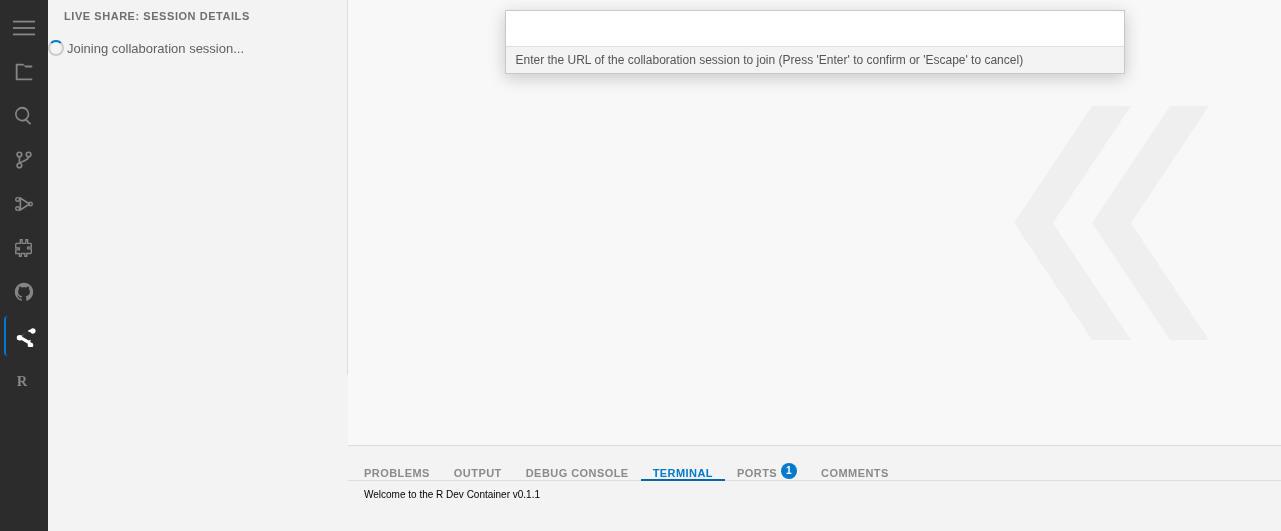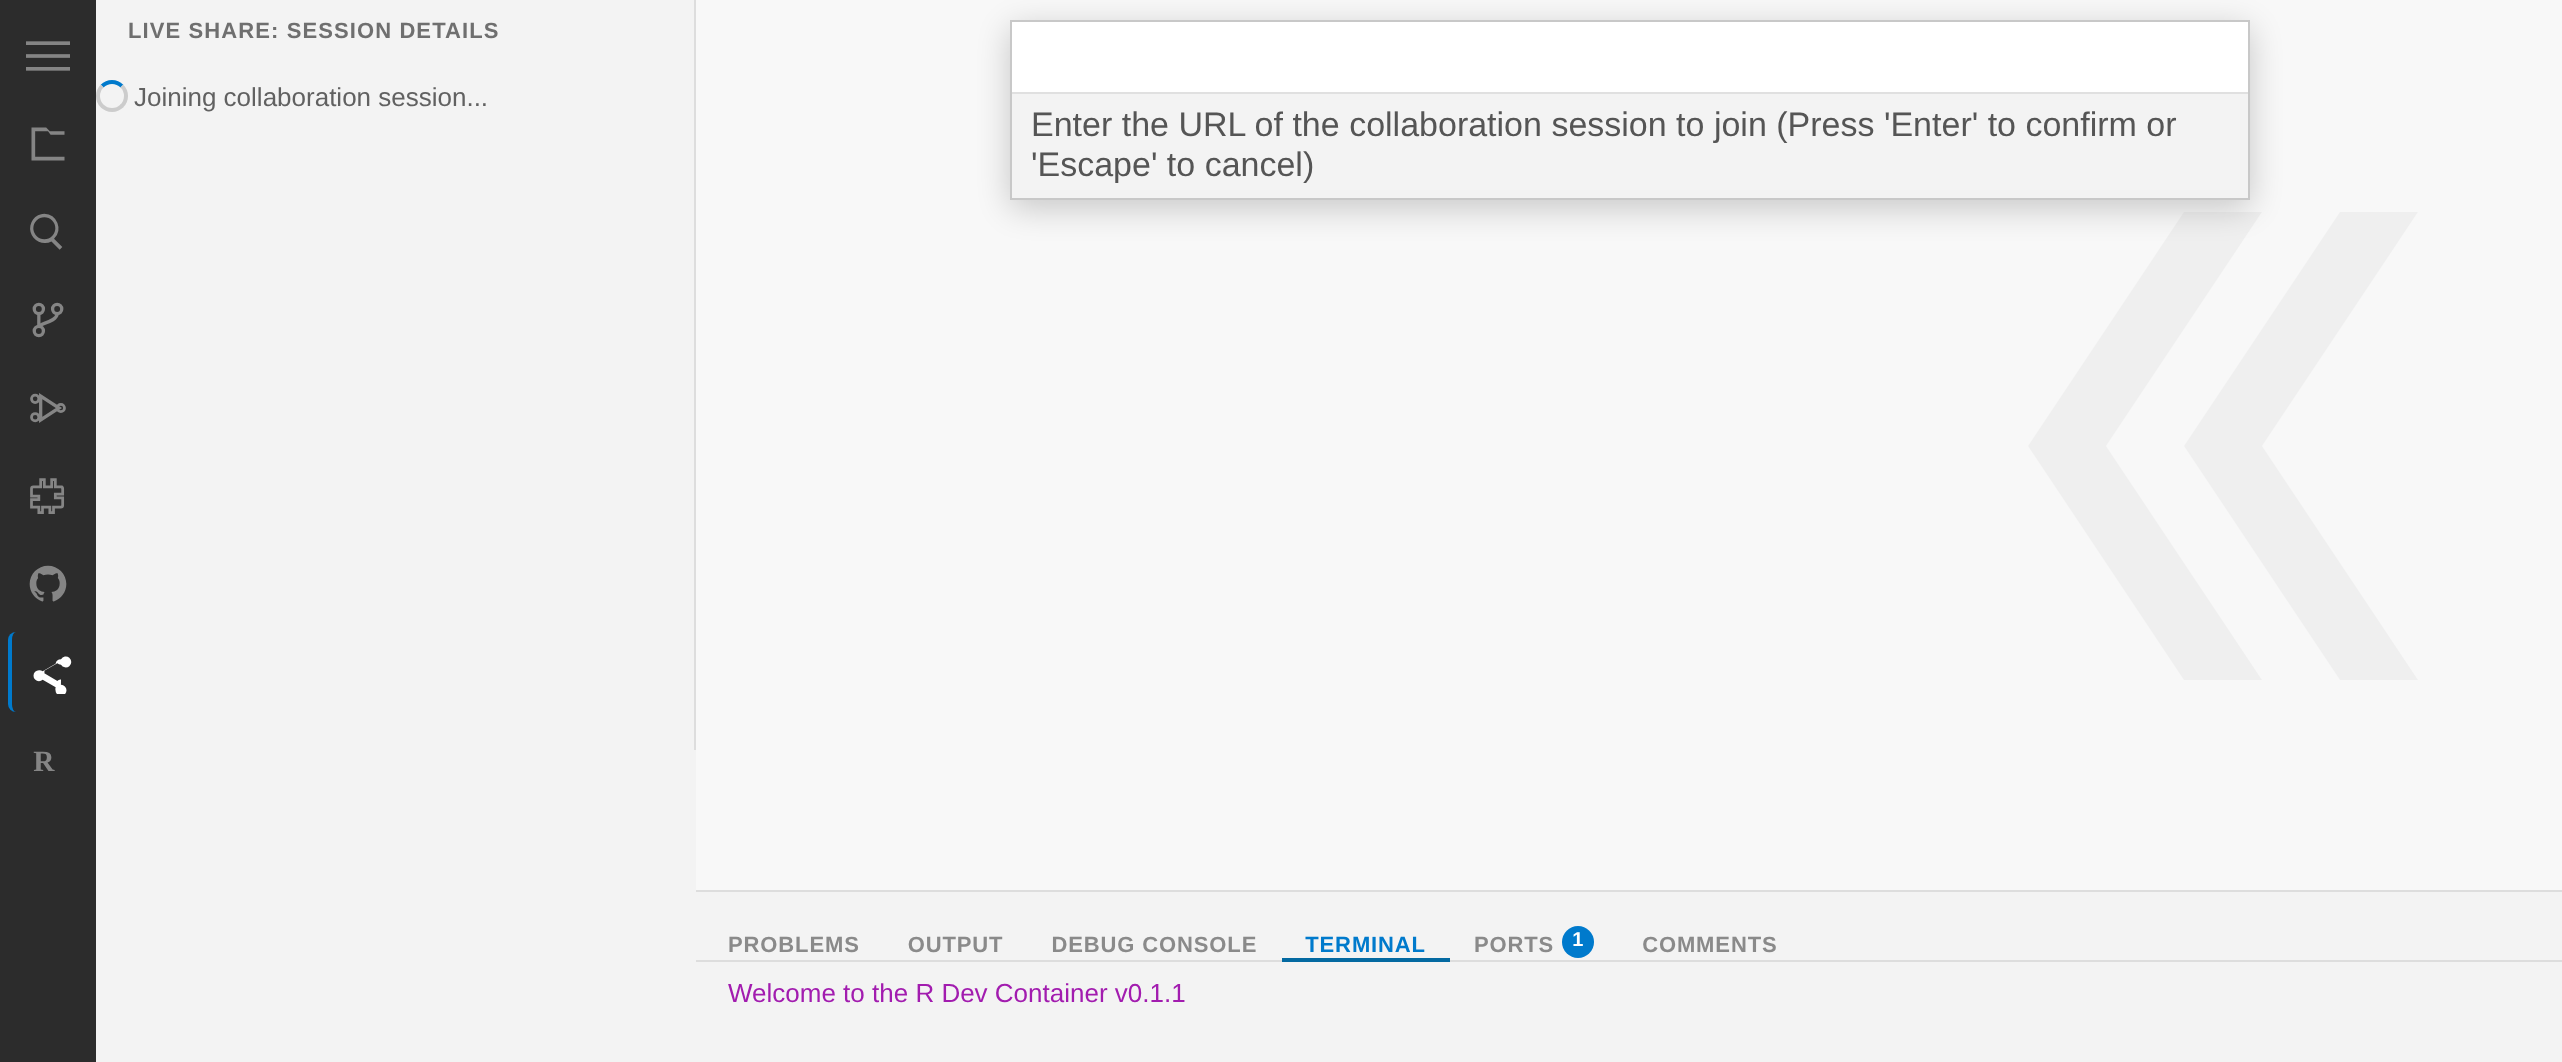--- a/index.html
+++ b/index.html
@@ -143,21 +143,21 @@
       padding: 0 10px;
       font-size: 13px;
       background: #ffffff;
       border: none;
       outline: none;
       border-bottom: 1px solid #e0e0e0;
       color: #333;
     }
     .command-hint {
       padding: 6px 10px;
-      font-size: 17px;
+      font-size: 12px;
       color: #555;
       background: #f3f3f3;
     }
 
     
     .bottom-panel {
       background: #f3f3f3;
       border-top: 1px solid #ddd;
       flex-shrink: 0;
     }
@@ -195,22 +195,22 @@
       color: white;
       border-radius: 10px;
       font-size: 10px;
       font-weight: 700;
       width: 16px;
       height: 16px;
       margin-left: 4px;
     }
     .panel-content {
       padding: 8px 16px;
-      font-size: 13px;
-      color: #a21caf;
+      font-size: 10px;
+      color: #000000;
       height: 50px;
       overflow: hidden;
     }
   </style>
 </head>
 <body>
 
 <div class="activity-bar">
   <div class="activity-icon" title="Menu">
     <svg viewBox="0 0 24 24">

